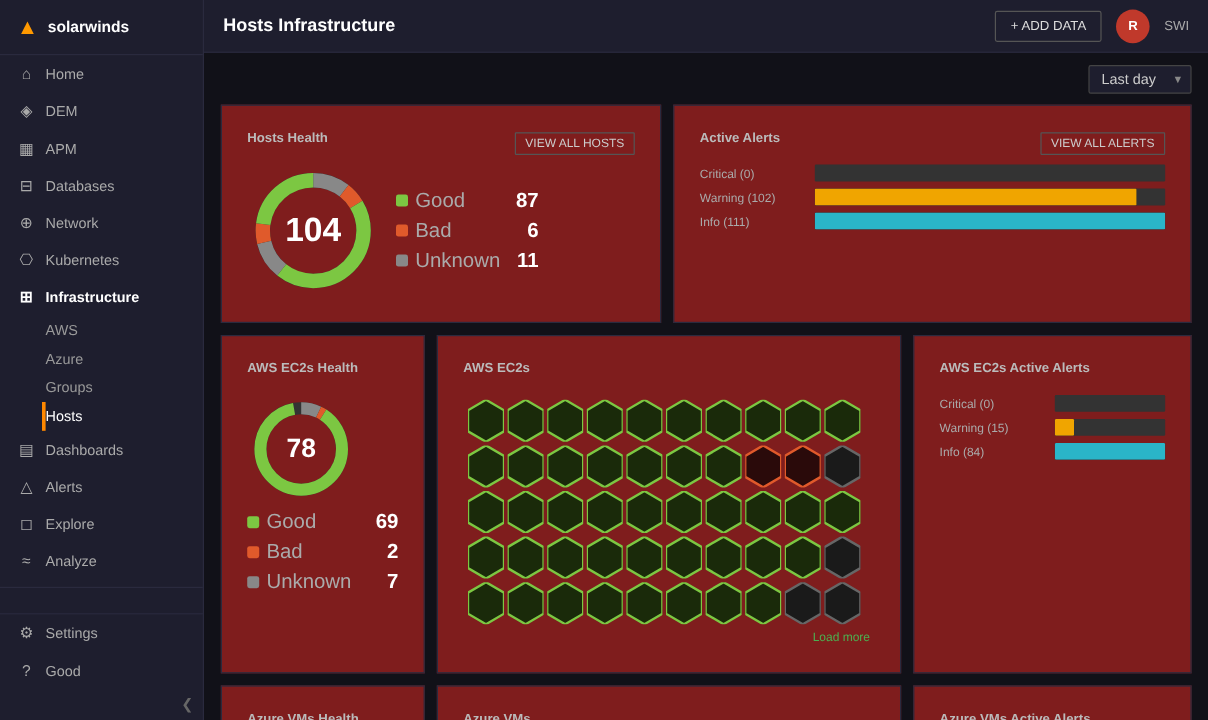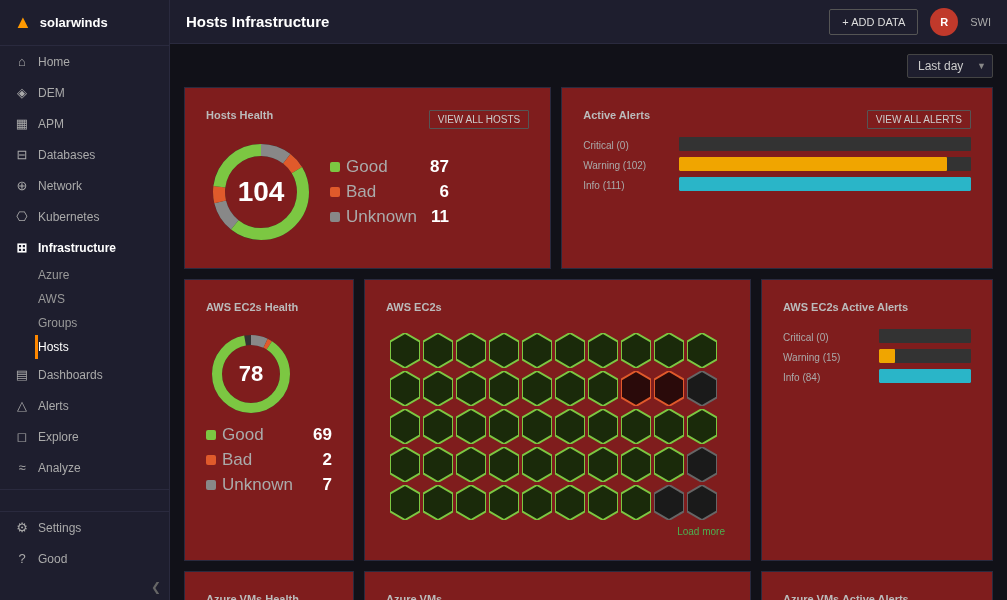--- a/index.html
+++ b/index.html
@@ -106,22 +106,22 @@
       </div>
       <div class="nav-item">
         <span class="icon">⎔</span>
         <span>Kubernetes</span>
       </div>
       <div class="nav-item active">
         <span class="icon">⊞</span>
         <span>Infrastructure</span>
       </div>
       <div class="nav-sub">
+        <span class="nav-sub-item">AWS</span>
         <span class="nav-sub-item">Azure</span>
-        <span class="nav-sub-item">AWS</span>
         <span class="nav-sub-item">Groups</span>
         <span class="nav-sub-item active" style="border-left: 3px solid rgb(255, 136, 0);">Hosts</span>
       </div>
       <div class="nav-item">
         <span class="icon">▤</span>
         <span>Dashboards</span>
       </div>
       <div class="nav-item">
         <span class="icon">△</span>
         <span>Alerts</span>

